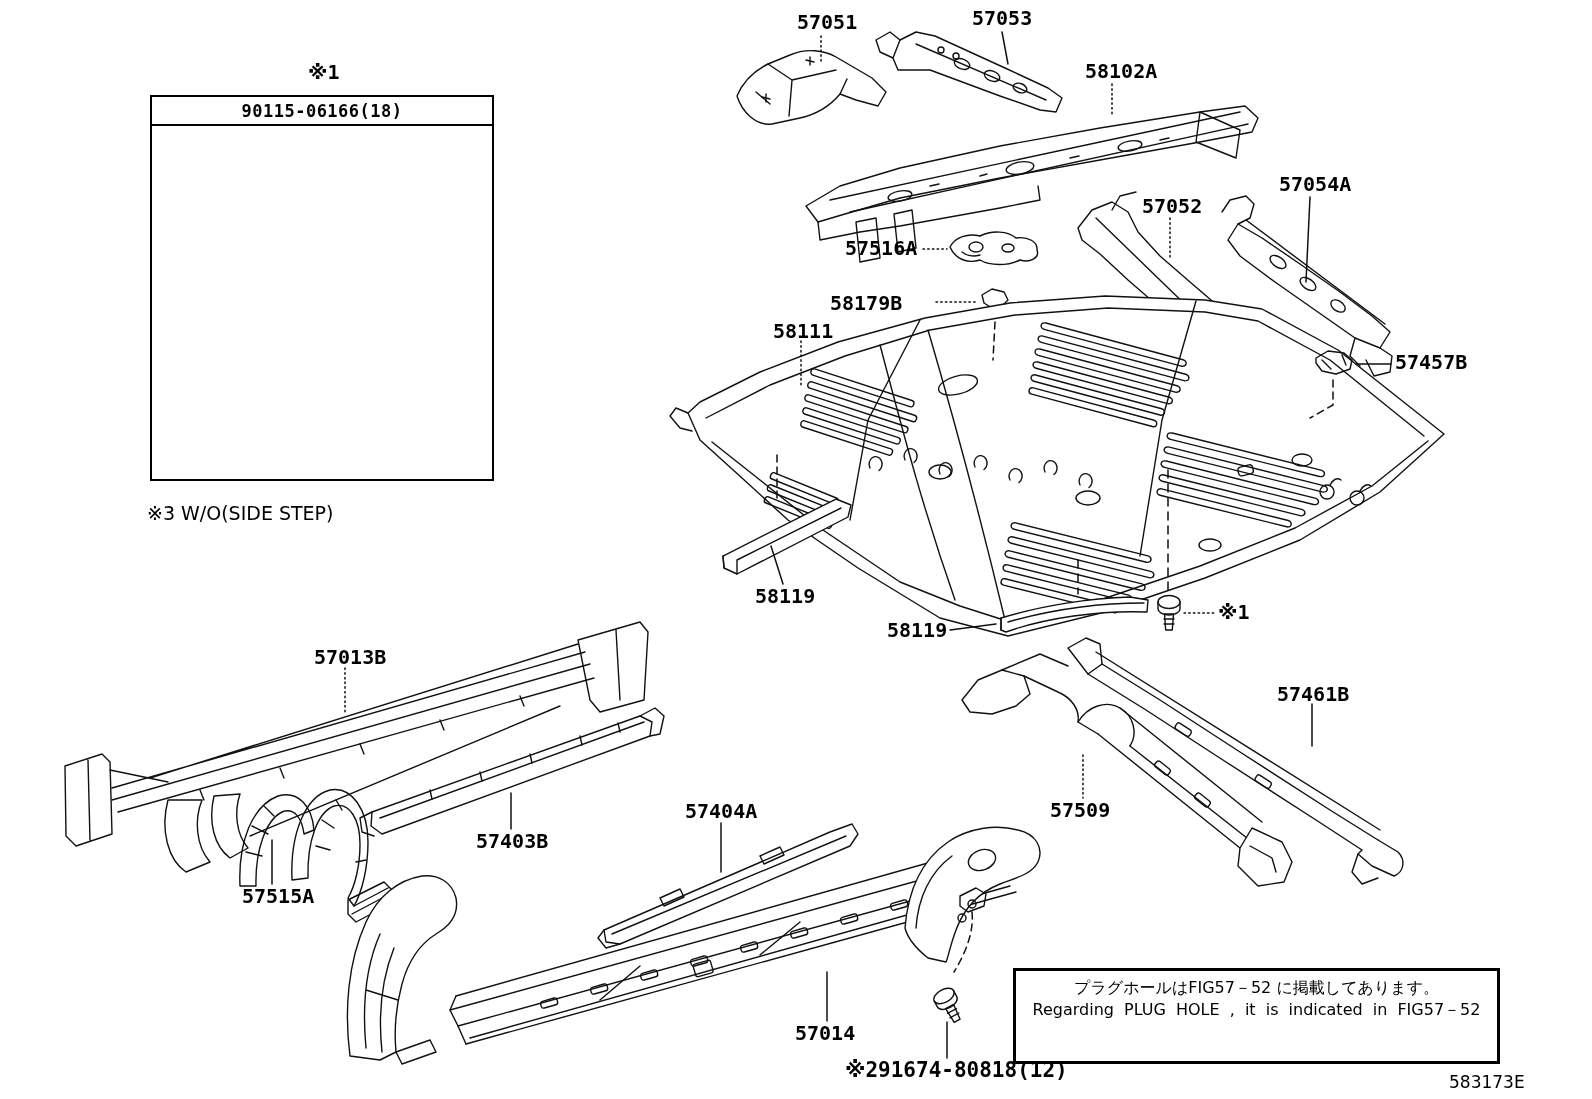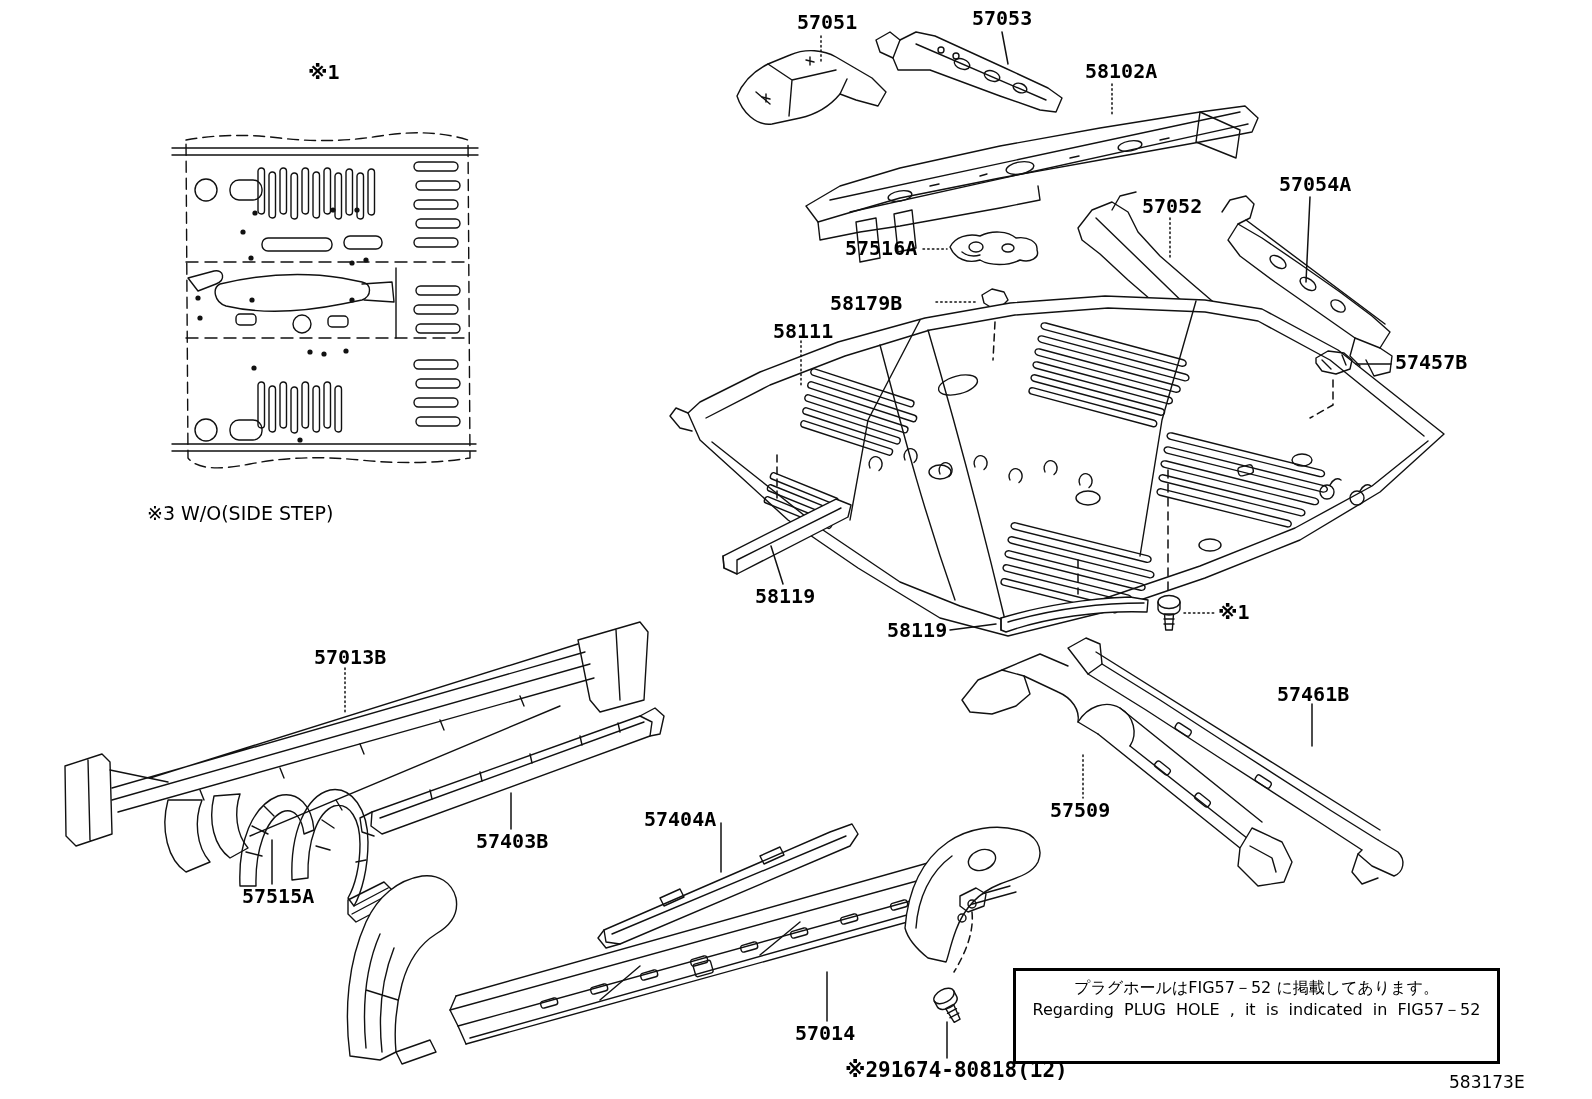--- a/index.html
+++ b/index.html
@@ -365,39 +365,42 @@
     <path d="M272,840 V884"></path>
     <path d="M721,823 V872"></path>
     <path d="M827,972 V1021"></path>
     <path d="M972,912 C974,932 966,952 954,972" stroke-dasharray="7 5"></path>
     <path d="M947,1022 V1058"></path>
     <path d="M1083,755 V798" stroke-dasharray="1.5 3.2"></path>
     <path d="M1312,704 V746"></path>
   </g>
 </svg>
 
+<div id="inset-box">
+  <div id="inset-header">90115-06166(18)</div>
+</div>
 <div class="fn" style="left:308px;top:62px;">※1</div>
 <div class="fn-light" style="left:147px;top:504px;">※3 W/O(SIDE STEP)</div>
 
 <div class="plabel" style="left:797px;top:12px;">57051</div>
 <div class="plabel" style="left:972px;top:8px;">57053</div>
 <div class="plabel" style="left:1085px;top:61px;">58102A</div>
 <div class="plabel" style="left:1279px;top:174px;">57054A</div>
 <div class="plabel" style="left:1142px;top:196px;">57052</div>
 <div class="plabel" style="left:845px;top:238px;">57516A</div>
 <div class="plabel" style="left:830px;top:293px;">58179B</div>
 <div class="plabel" style="left:773px;top:321px;">58111</div>
 <div class="plabel" style="left:1395px;top:352px;">57457B</div>
 <div class="plabel" style="left:755px;top:586px;">58119</div>
 <div class="plabel" style="left:887px;top:620px;">58119</div>
 <div class="fn" style="left:1218px;top:602px;">※1</div>
 <div class="plabel" style="left:314px;top:647px;">57013B</div>
 <div class="plabel" style="left:476px;top:831px;">57403B</div>
 <div class="plabel" style="left:242px;top:886px;">57515A</div>
-<div class="plabel" style="left:644px;top:801px;margin-top:8px;">57404A</div>
+<div class="plabel" style="left:685px;top:801px;">57404A</div>
 <div class="plabel" style="left:795px;top:1023px;">57014</div>
 <div class="plabel" style="left:1050px;top:800px;">57509</div>
 <div class="plabel" style="left:1277px;top:684px;">57461B</div>
 <div class="fn" style="left:845px;top:1060px;font-size:21px;">※291674-80818(12)</div>
 
 <div id="note-box">
   <div class="jp">プラグホールはFIG57－52 に掲載してあります。</div>
   <div class="en">Regarding PLUG HOLE , it is indicated in FIG57－52</div>
 </div>
 

